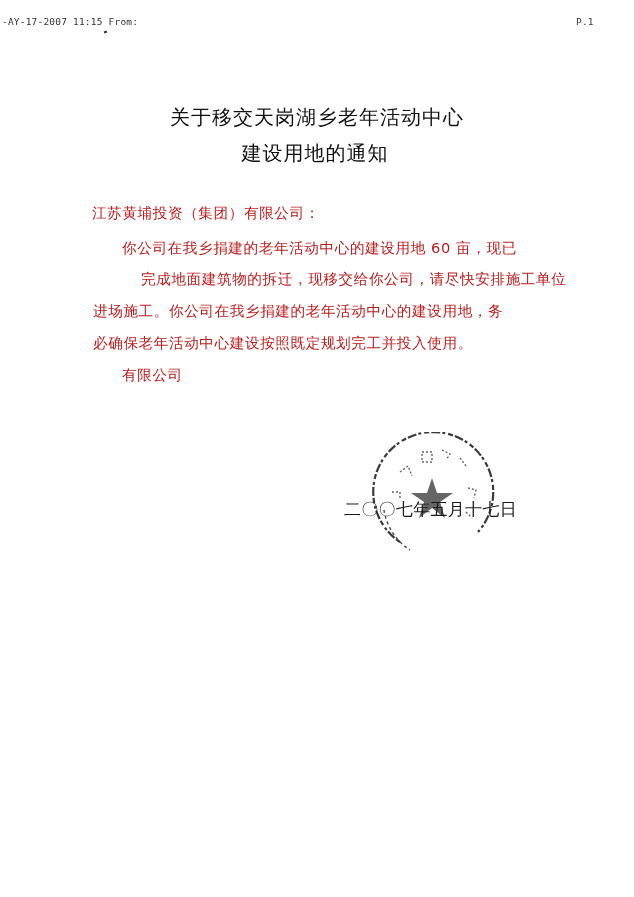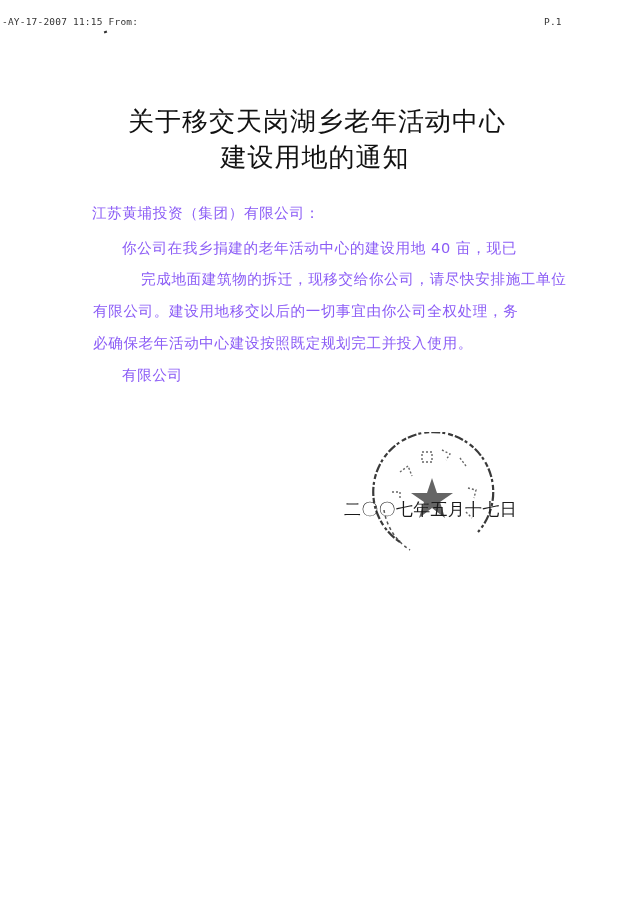--- a/index.html
+++ b/index.html
@@ -27,53 +27,53 @@
       letter-spacing: 0.2px;
     }
     .fax-left {
       position: absolute;
       left: 2px;
       top: 0;
       white-space: nowrap;
     }
     .fax-right {
       position: absolute;
-      left: 544px;
+      left: 576px;
       top: 0;
       white-space: nowrap;
     }
     .fax-dot {
       position: absolute;
       left: 104px;
       top: 31px;
       width: 3px;
       height: 2px;
       background: #333;
       transform: rotate(-20deg);
     }
     .title {
       position: absolute;
       left: 0;
       width: 634px;
       text-align: center;
       font-family: "DejaVu Sans", sans-serif;
-      font-size: 26px;
+      font-size: 20px;
       font-weight: normal;
       color: #111;
       letter-spacing: 1px;
       white-space: nowrap;
     }
     .title.l1 { top: 104px; }
     .title.l2 { top: 140px; left: -2px; }
     .body-text {
       position: absolute;
       left: 93px;
       font-family: "DejaVu Sans", sans-serif;
       font-size: 14.6px;
-      color: #8b5cf6;
+      color: #b91c1c;
       white-space: nowrap;
       letter-spacing: 0.6px;
     }
     .addressee { top: 204px; left: 92px; }
     .p1 { top: 239px; left: 122px; }
     .p2 { top: 270px; margin-left: 48px; }
     .p3 { top: 302px; }
     .p4 { top: 334px; }
     .closing { top: 366px; left: 122px; }
     .seal {
@@ -100,23 +100,23 @@
 <div class="fax-header">
   <span class="fax-left">-AY-17-2007 11:15 From:</span>
   <span class="fax-right">P.1</span>
 </div>
 <div class="fax-dot"></div>
 
 <div class="title l1">关于移交天岗湖乡老年活动中心</div>
 <div class="title l2">建设用地的通知</div>
 
 <div class="body-text addressee">江苏黄埔投资（集团）有限公司：</div>
-<div class="body-text p1">你公司在我乡捐建的老年活动中心的建设用地 40 亩，现已</div>
+<div class="body-text p1">你公司在我乡捐建的老年活动中心的建设用地 60 亩，现已</div>
 <div class="body-text p2">完成地面建筑物的拆迁，现移交给你公司，请尽快安排施工单位</div>
-<div class="body-text p3">有限公司。建设用地移交以后的一切事宜由你公司全权处理，务</div>
+<div class="body-text p3">进场施工。你公司在我乡捐建的老年活动中心的建设用地，务</div>
 <div class="body-text p4">必确保老年活动中心建设按照既定规划完工并投入使用。</div>
 <div class="body-text closing">有限公司</div>
 
 <div class="seal">
   <svg width="128" height="128" viewBox="0 0 128 128">
     <path d="M 30 110 A 60 60 0 1 1 108 100" fill="none" stroke="#3a3a3a" stroke-width="2.2" stroke-dasharray="5 2 9 2 3 3"></path>
     <path d="M 14 78 A 58 58 0 0 0 40 118" fill="none" stroke="#555" stroke-width="1.5" stroke-dasharray="3 3"></path>
     <g fill="none" stroke="#666" stroke-width="1.4" stroke-dasharray="2 2">
       <path d="M 30 40 l 8 -6 l 4 10"></path>
       <path d="M 52 20 l 10 0 l 0 10 l -10 0 z"></path>

